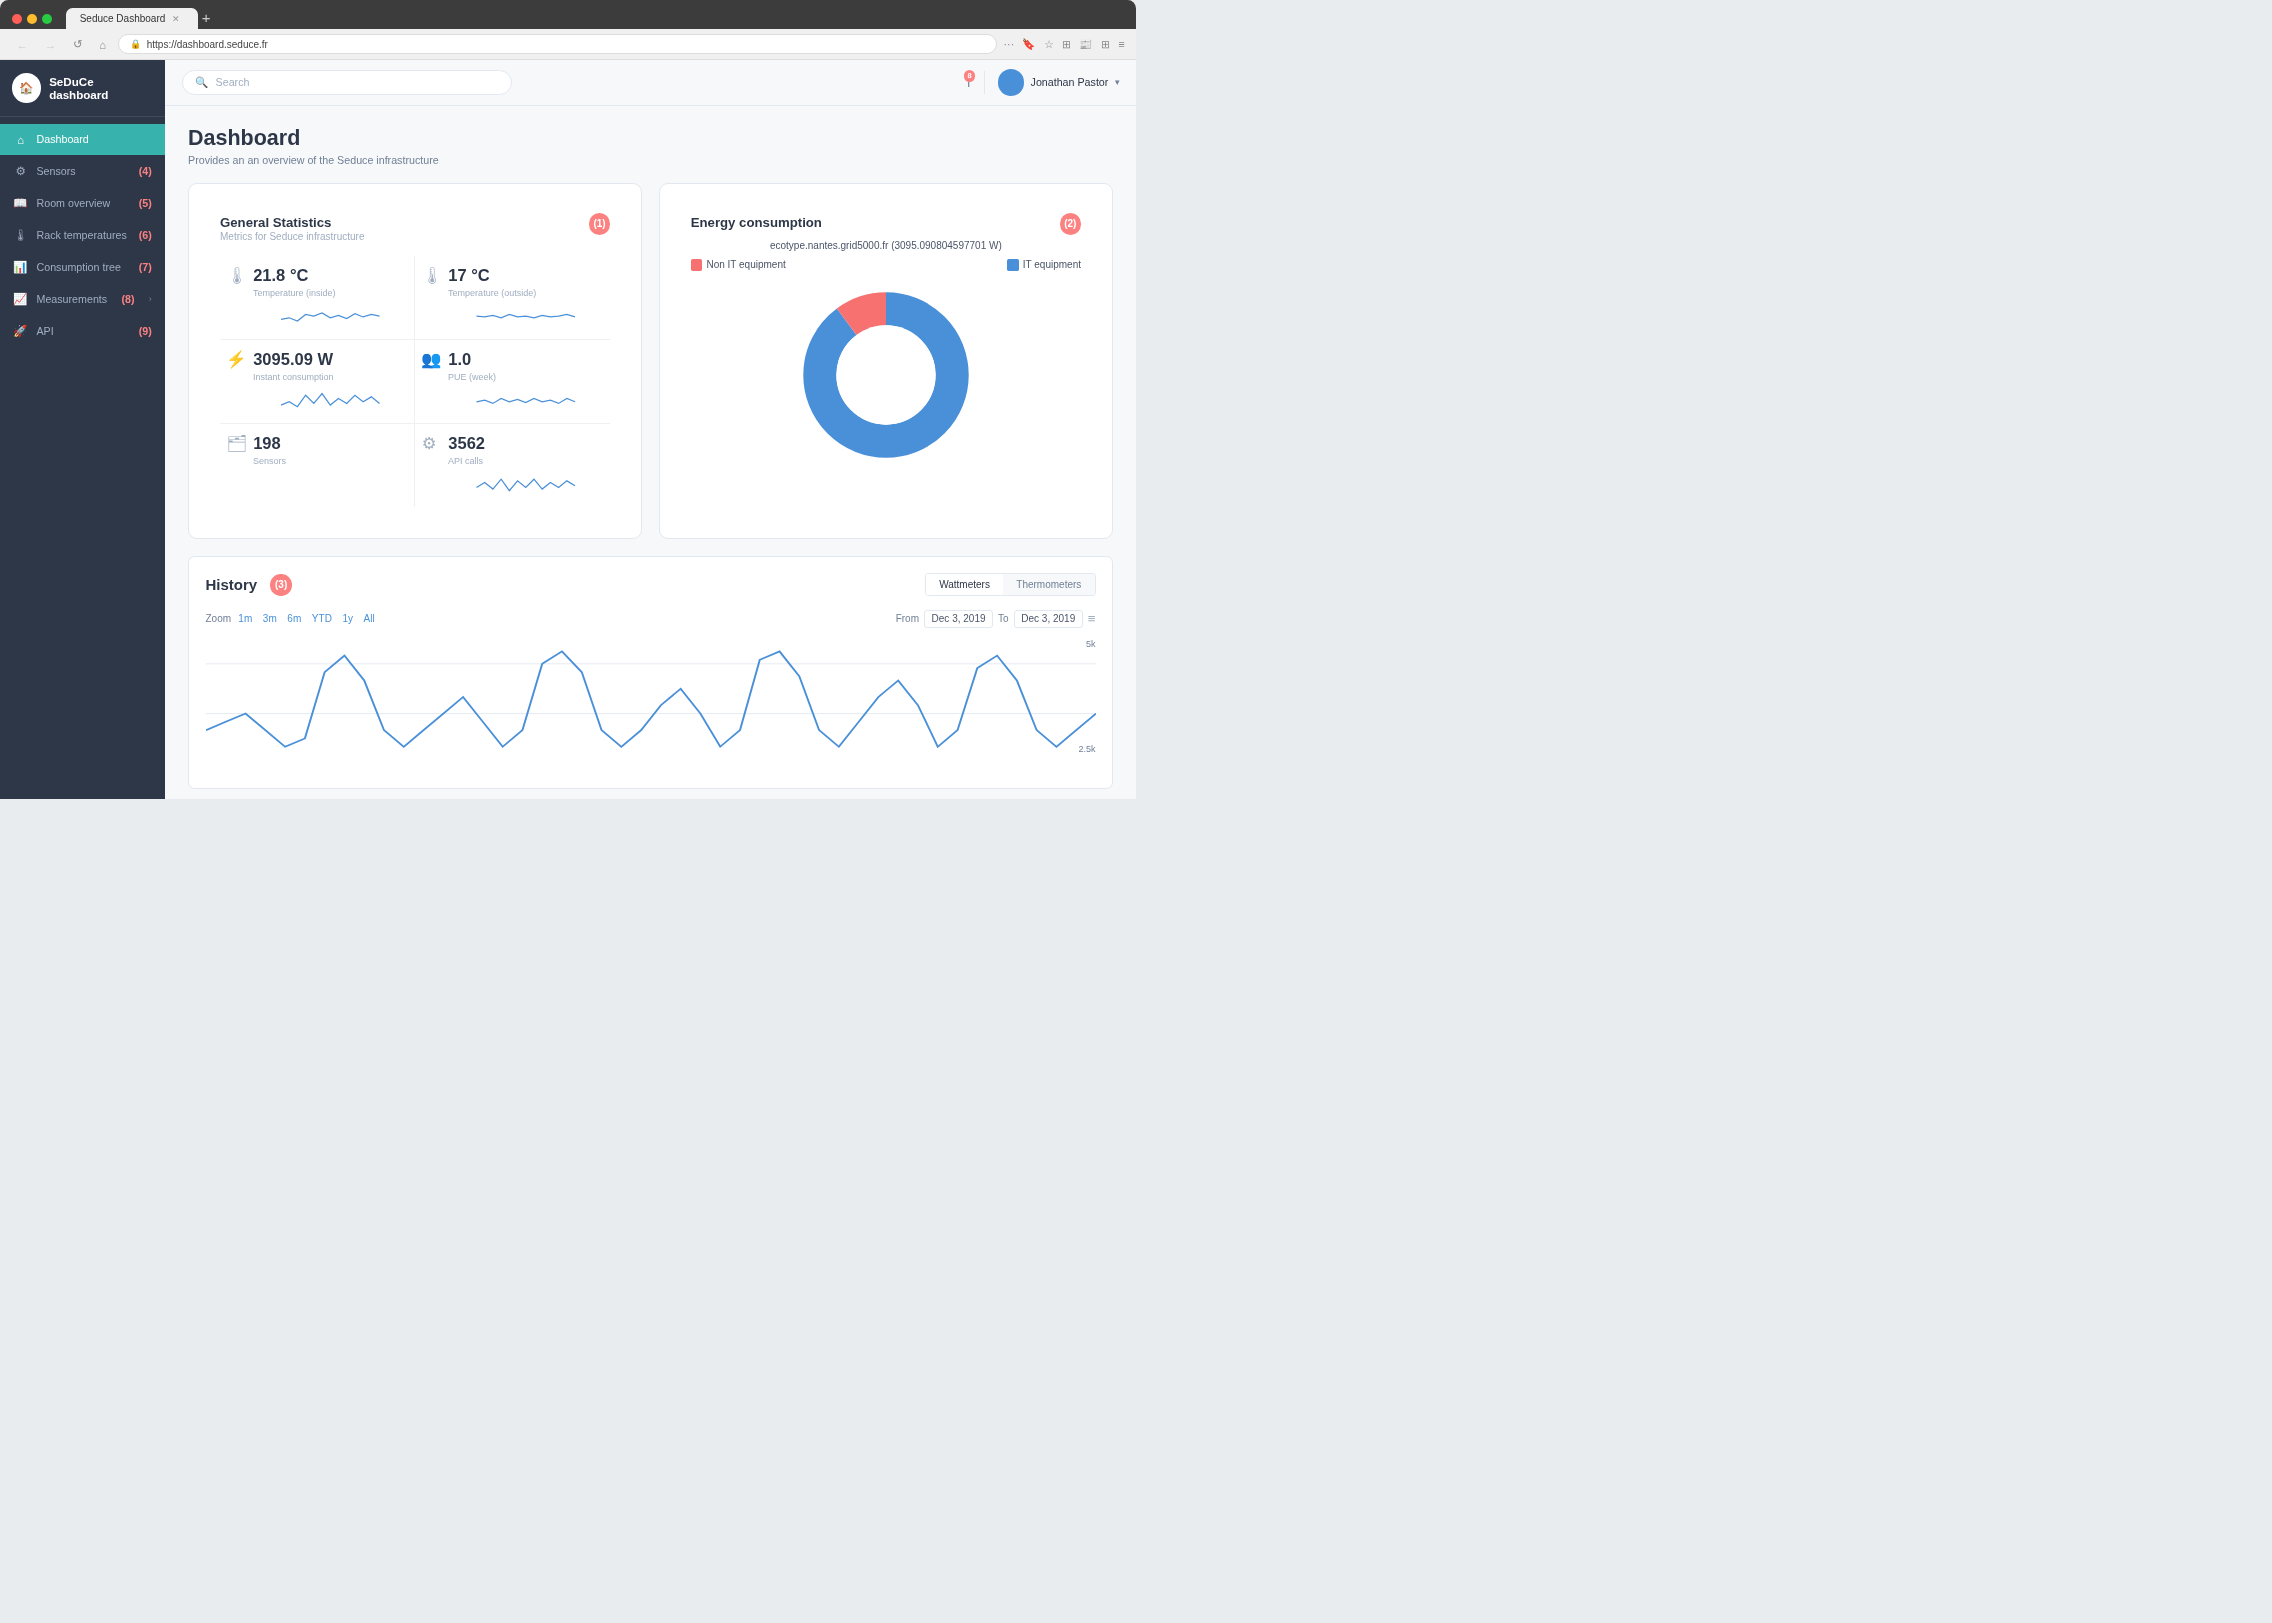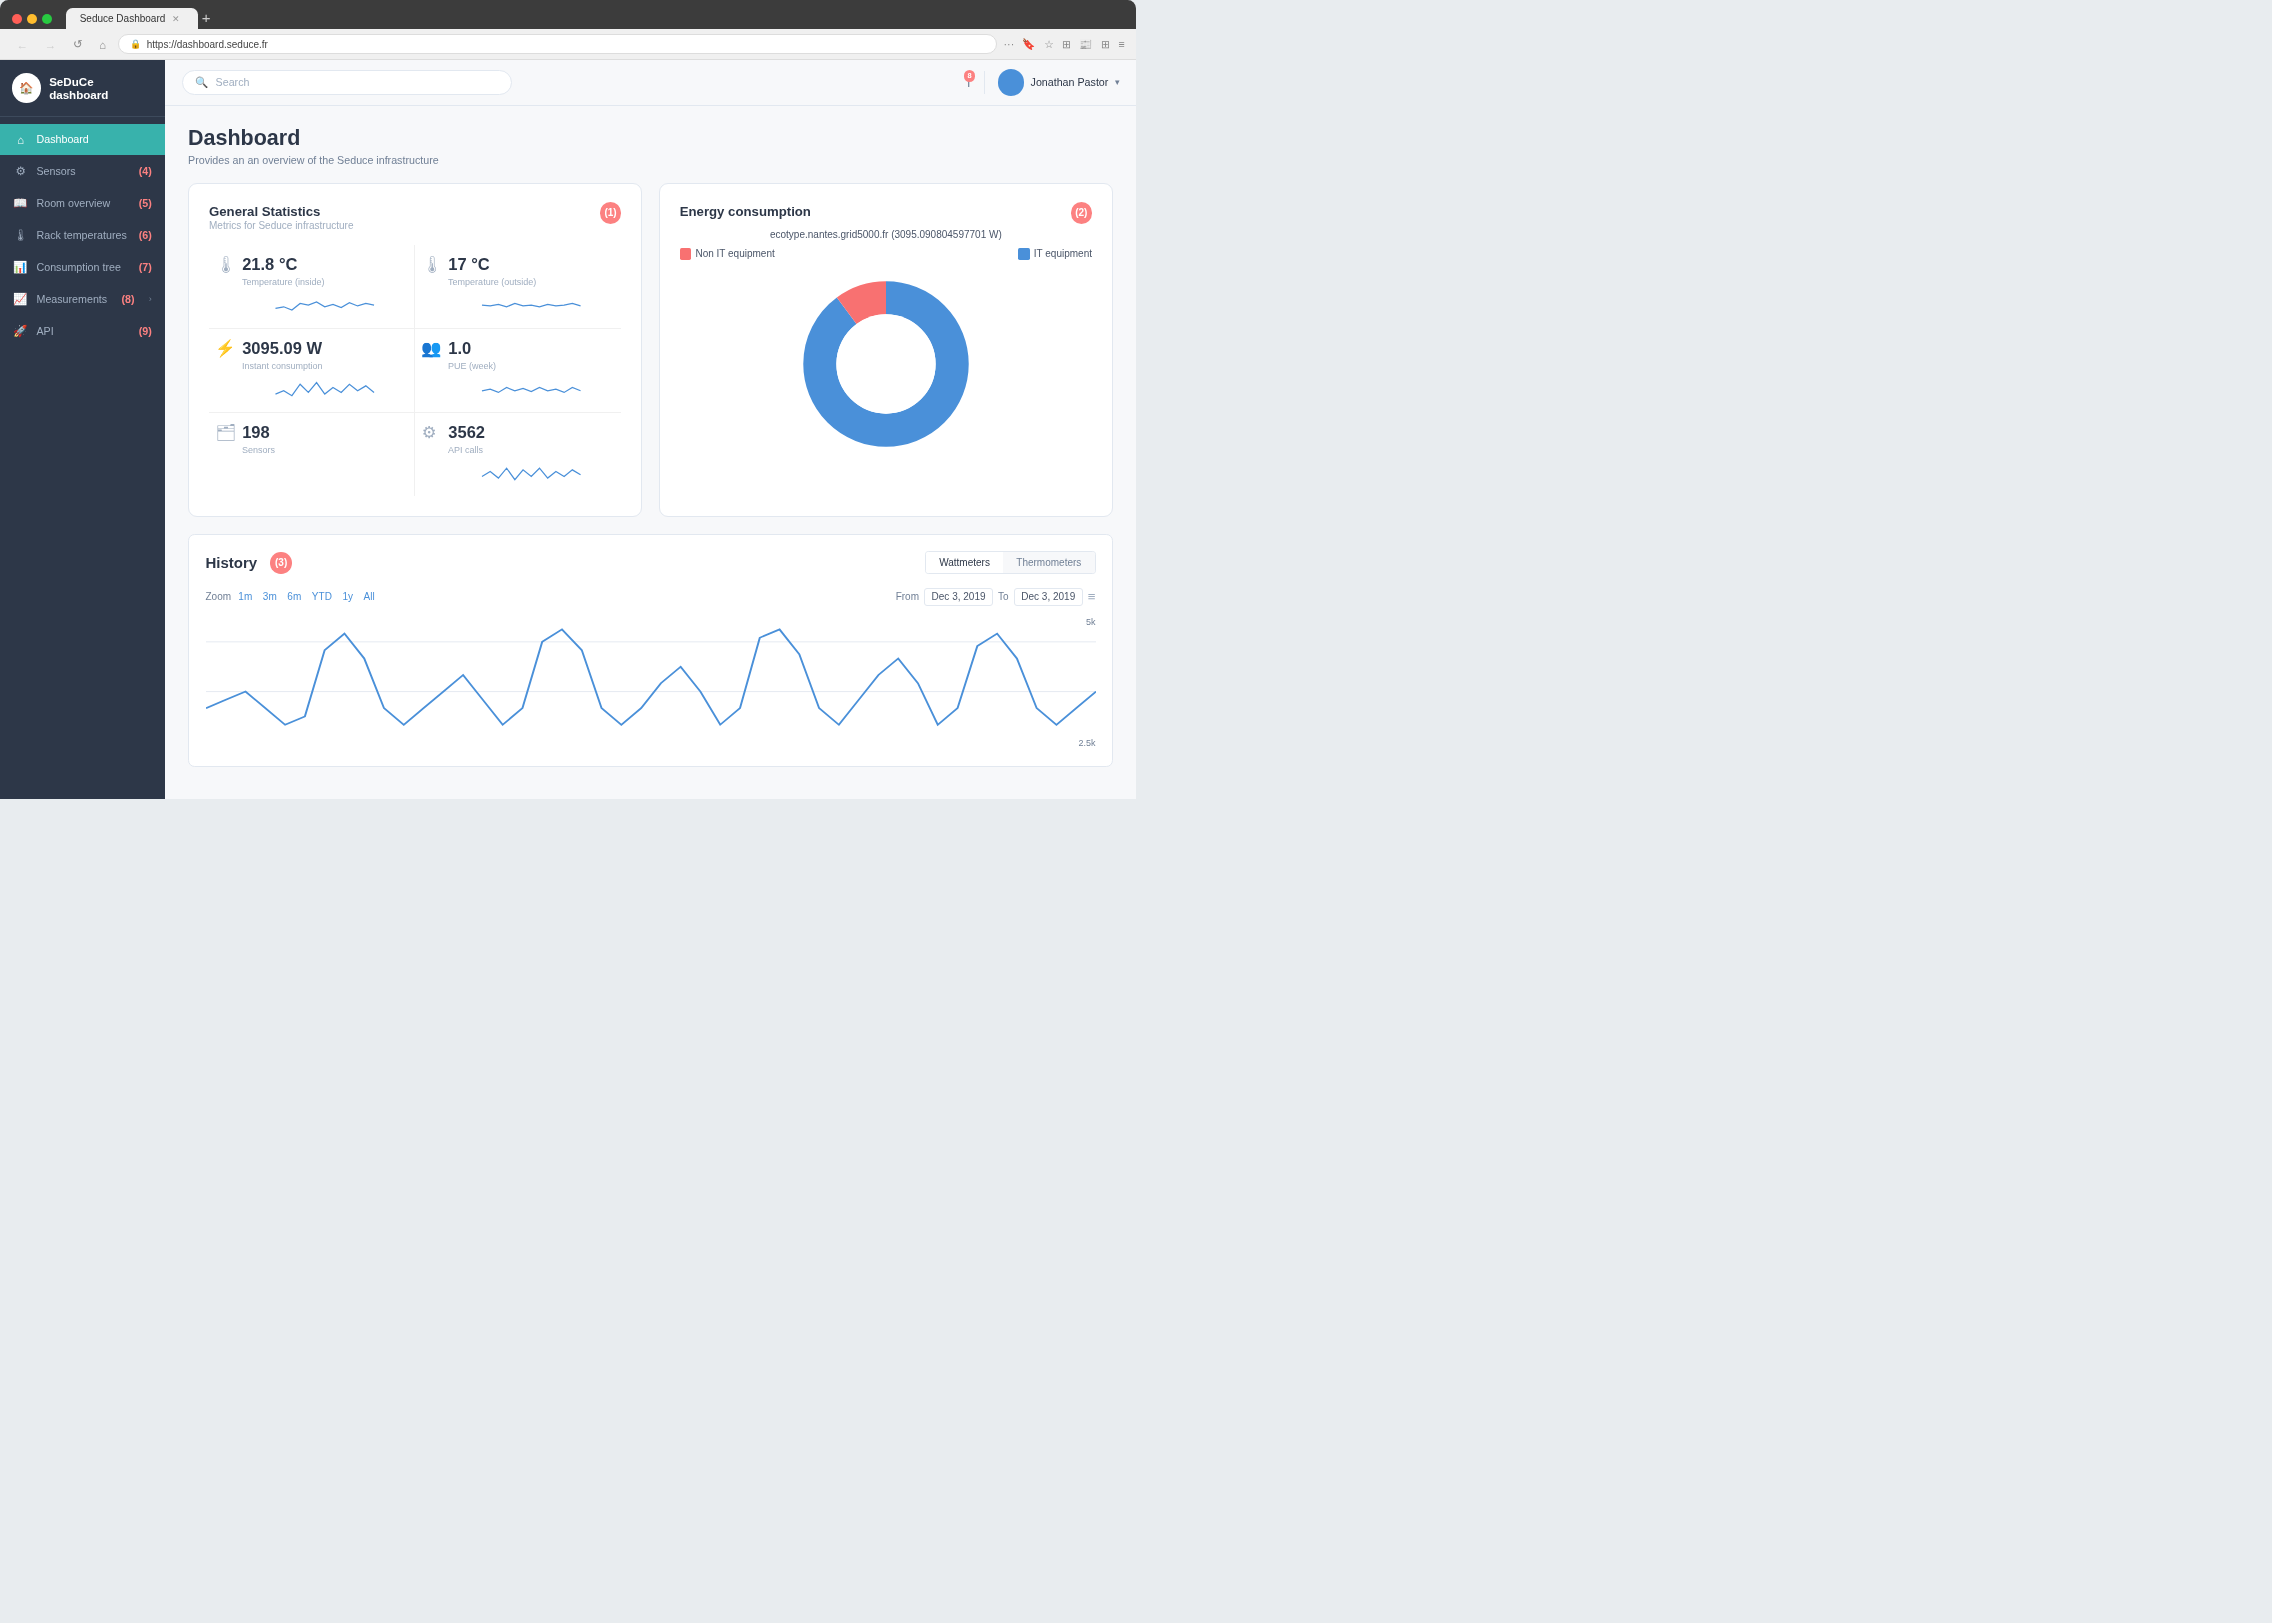--- a/index.html
+++ b/index.html
@@ -54,21 +54,21 @@
     
     .main-content { flex: 1; overflow-y: auto; background: #f7f8fa; }
     .content-area { padding: 20px 23px; }
     .page-title { font-size: 21.5px; font-weight: 600; color: #2d3748; margin-bottom: 3.3px; }
     .page-subtitle { font-size: 10.7px; color: #718096; margin-bottom: 16.5px; }
 
     
     .dashboard-grid { display: grid; grid-template-columns: 1fr 1fr; gap: 16.5px; margin-bottom: 16.5px; }
 
     
-    .card { background: white; border-radius: 9px; border: 0.8px solid #e2e8f0; padding: 20px; }
+    .card { background: white; border-radius: 9px; border: 0.8px solid #e2e8f0; padding: 31px; }
     .card-title { font-size: 13.2px; font-weight: 600; color: #2d3748; margin-bottom: 1.7px; }
     .card-subtitle { font-size: 10px; color: #a0aec0; margin-bottom: 13.2px; }
     .card-badge { display: inline-flex; align-items: center; justify-content: center; width: 21.5px; height: 21.5px; background: #fc8181; color: white; border-radius: 50%; font-size: 10px; font-weight: 700; float: right; margin-top: -1.7px; }
 
     
     .stats-grid { display: grid; grid-template-columns: 1fr 1fr; gap: 0; }
     .stat-item { padding: 10px 6.6px; border-bottom: 0.8px solid #f0f0f0; }
     .stat-item:nth-child(odd) { border-right: 0.8px solid #f0f0f0; }
     .stat-header { display: flex; align-items: center; gap: 6.6px; margin-bottom: 3.3px; }
     .stat-icon { color: #a0aec0; font-size: 16.5px; width: 20px; }
@@ -97,21 +97,21 @@
     .zoom-label { font-size: 10px; color: #718096; }
     .zoom-btn { font-size: 10px; color: #4a90d9; cursor: pointer; padding: 1.7px 3.3px; }
     .date-controls { margin-left: auto; display: flex; align-items: center; gap: 5px; font-size: 10px; color: #718096; }
     .date-input { border: 0.8px solid #e2e8f0; border-radius: 3px; padding: 2.5px 6.6px; font-size: 10px; color: #4a5568; }
     .menu-icon { color: #a0aec0; font-size: 13.2px; cursor: pointer; }
 
     
     .chart-area { position: relative; height: 132px; }
     .chart-label { position: absolute; right: 0; font-size: 9px; color: #718096; }
     .chart-label.top { top: 0; }
-    .chart-label.bottom { bottom: 1px; }
+    .chart-label.bottom { bottom: 17px; }
   </style>
 </head>
 <body>
 
 <div>
   <div class="browser-chrome">
     <div class="browser-titlebar">
       <div class="browser-dots">
         <div class="dot dot-red"></div>
         <div class="dot dot-yellow"></div>

